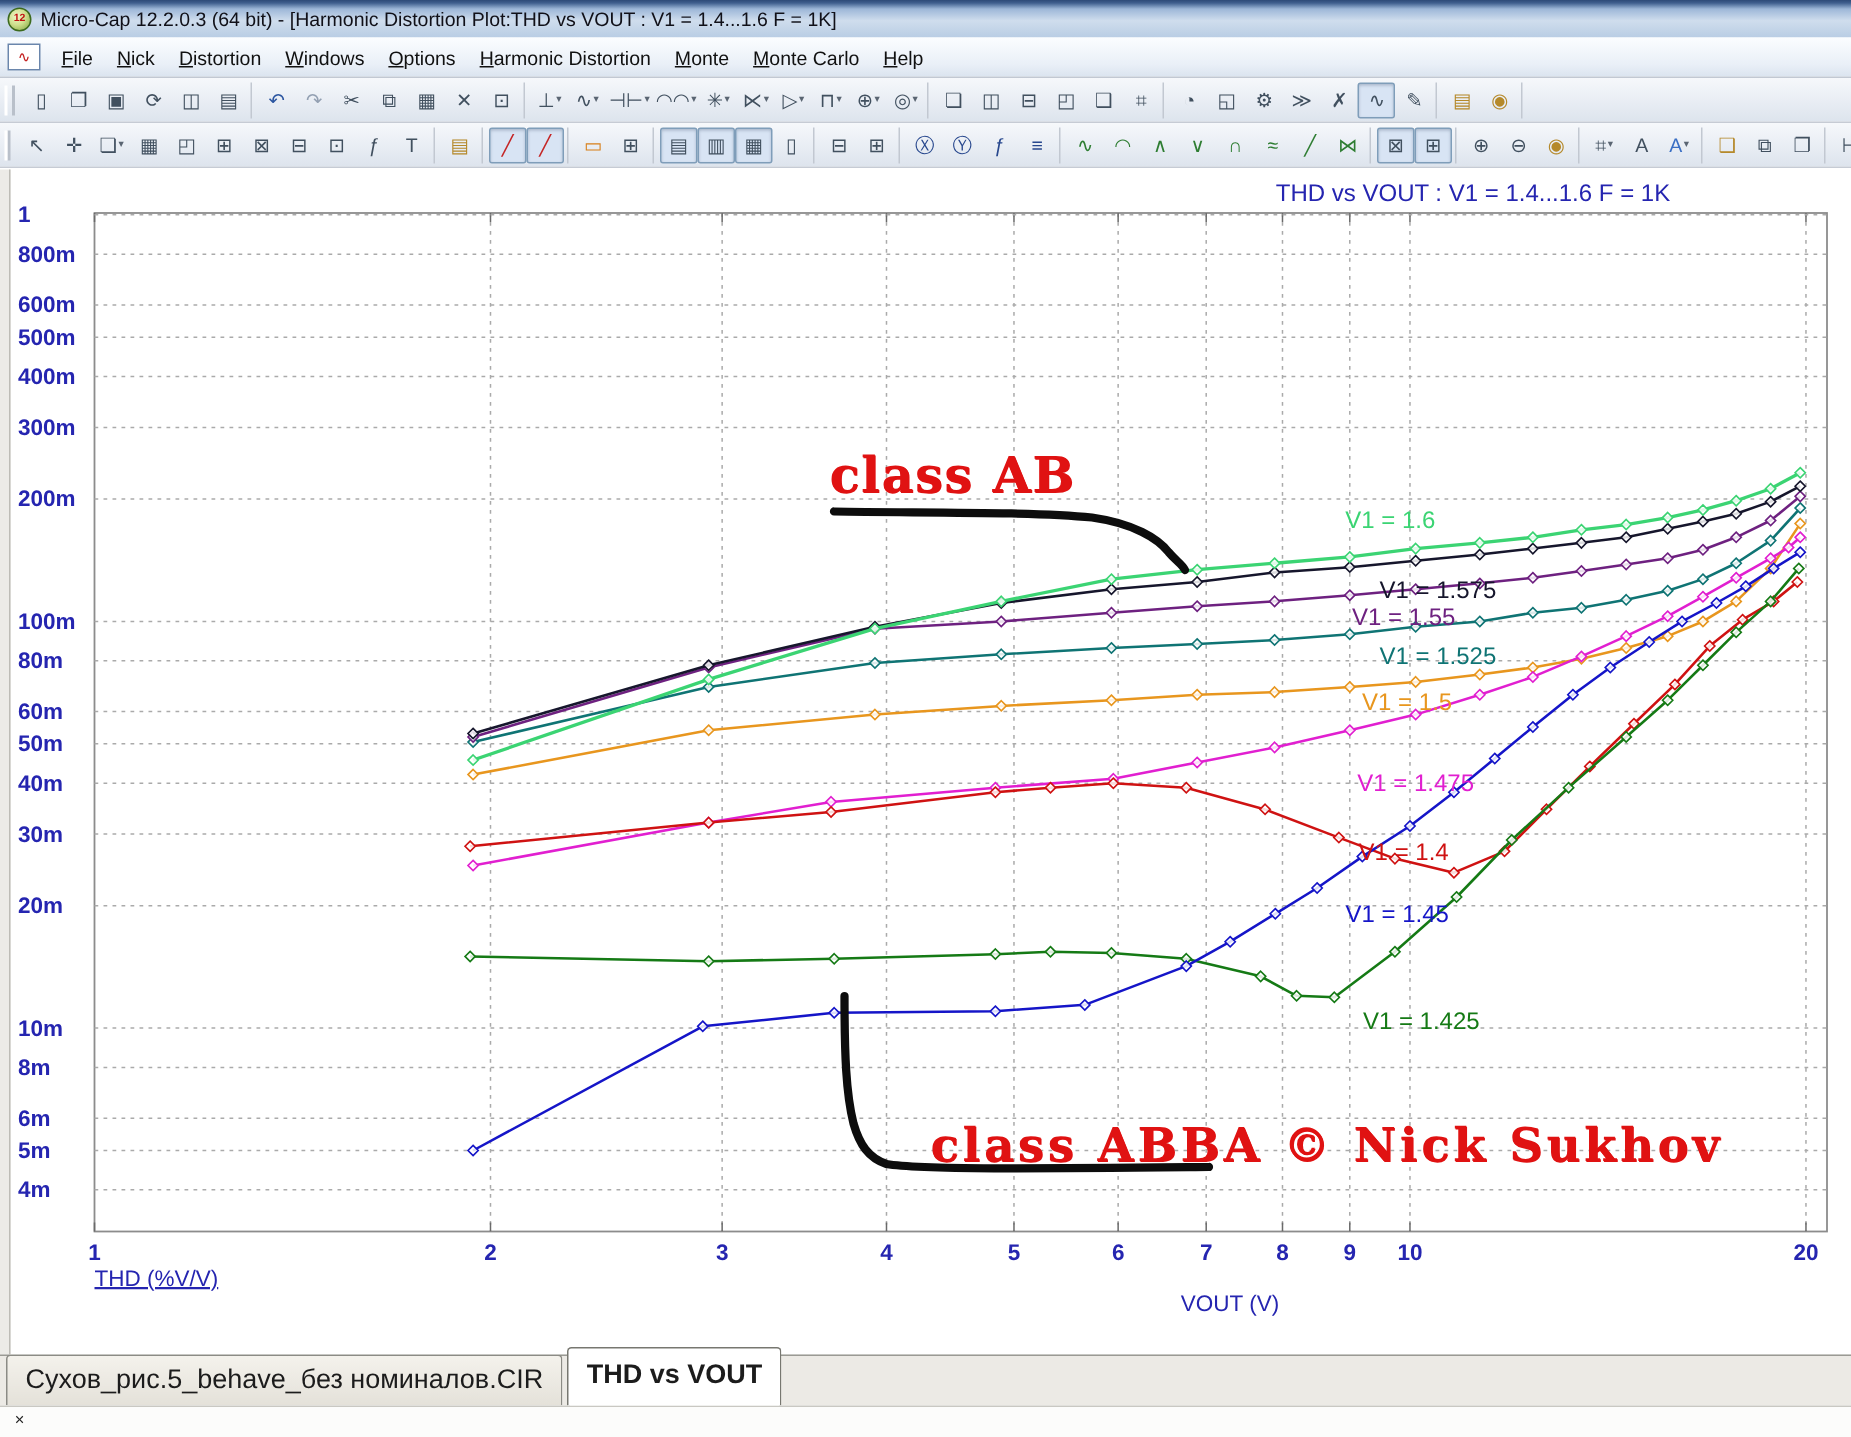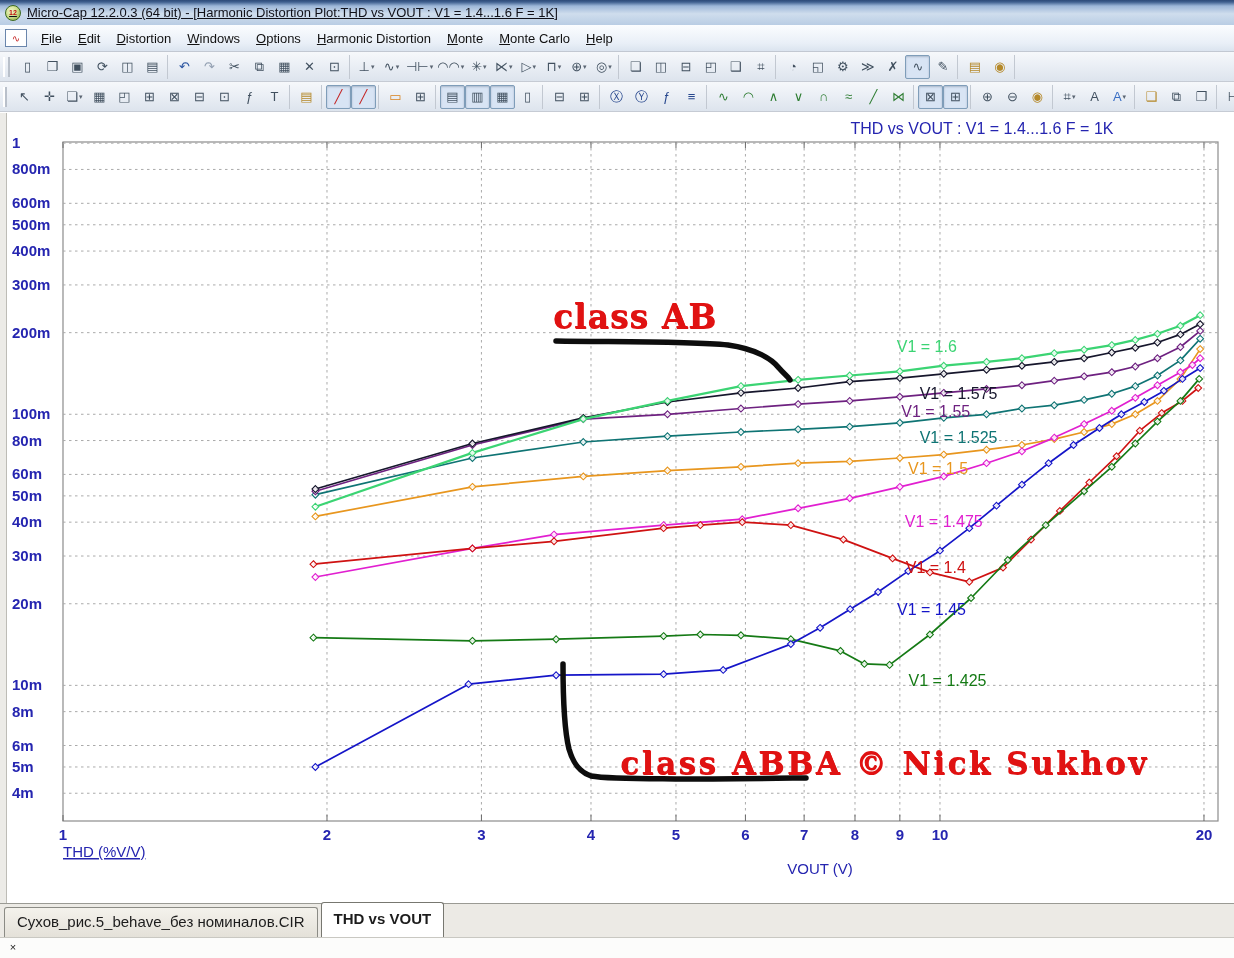--- a/index.html
+++ b/index.html
@@ -1,21 +1,21 @@
 <!DOCTYPE html>
 <html><head>
 <meta charset="utf-8">
 <style>
   html,body{margin:0;padding:0;}
   body{width:1234px;height:958px;position:relative;overflow:hidden;background:#fff;
        font-family:"Liberation Sans",sans-serif;-webkit-font-smoothing:antialiased;}
   
   .titlebar{position:absolute;top:0;left:0;width:100%;height:25px;box-sizing:border-box;
     background:linear-gradient(#2d4a78 0px,#3f5f8e 2px,#9db7d8 6px,#cfdded 55%,#b9cde4 100%);
-    display:flex;align-items:center;padding-left:5px;font-size:13px;color:#101018;text-decoration:underline;}
+    display:flex;align-items:center;padding-left:5px;font-size:13px;color:#101018;}
   .app-icon{width:16px;height:16px;border-radius:50%;margin-right:6px;flex:0 0 auto;
     background:radial-gradient(circle at 38% 35%,#f2f7c8 0%,#cfe08e 45%,#7da33c 100%);
     border:1.5px solid #3c6a1e;box-sizing:border-box;display:flex;align-items:center;justify-content:center;
     font-size:7px;font-weight:bold;color:#c01010;}
   .menubar{position:absolute;top:25px;left:0;width:100%;height:27px;box-sizing:border-box;
     background:linear-gradient(#fbfdff,#e9eff7 70%,#dbe4ef);border-bottom:1px solid #c2c8d2;
     display:flex;align-items:center;font-size:13px;color:#111;padding-left:3px;}
   .doc-icon{width:20px;height:16px;border:1px solid #6a86ac;background:#fff;margin:0 6px 0 2px;
     display:flex;align-items:center;justify-content:center;font-size:10px;color:#c42020;flex:0 0 auto;}
   .menu-item{display:inline-block;padding:4px 8px;cursor:default;}
@@ -33,21 +33,21 @@
   .tb-btn .dd{font-size:7px;color:#5a6572;margin-left:1px;}
   
   .plotwin{position:absolute;top:113px;left:0;width:1234px;height:790px;background:#fff;}
   .left-edge{position:absolute;top:113px;left:0;width:7px;height:790px;background:#ecebe7;
     border-right:1px solid #bdbcb6;box-sizing:border-box;}
   #plot-svg{position:absolute;top:0;left:0;}
   .stamp{font-family:"DejaVu Serif","Liberation Serif",serif;font-weight:bold;}
   
   .tabbar{position:absolute;top:903px;left:0;width:100%;height:34px;box-sizing:border-box;
     background:#eceae5;border-top:1px solid #9a9a94;display:flex;align-items:flex-end;padding-left:4px;}
-  .tab{font-size:15px;color:#1c1c1c;background:linear-gradient(#f4f2ec,#e4e1d9);
+  .tab{font-size:18px;color:#1c1c1c;background:linear-gradient(#f4f2ec,#e4e1d9);
     border:1px solid #8b8b85;border-bottom:none;border-radius:3px 3px 0 0;
     padding:5px 12px 7px;margin-right:3px;white-space:nowrap;cursor:default;}
   .tab.active{background:#fff;padding-top:7px;padding-bottom:10px;position:relative;z-index:2;
     border-color:#777770;font-weight:bold;}
   .statusbar{position:absolute;top:937px;left:0;width:100%;height:21px;background:#fcfcfb;
     border-top:1px solid #c9c8c2;box-sizing:border-box;font-size:12px;color:#333;}
   .status-close{position:absolute;left:6px;top:3px;width:14px;height:14px;line-height:13px;
     text-align:center;font-size:11px;color:#222;cursor:default;}
 </style>
 </head>
@@ -55,21 +55,21 @@
 
 <div class="titlebar">
   <div class="app-icon">12</div>
   <span>Micro-Cap 12.2.0.3 (64 bit) - [Harmonic Distortion Plot:THD vs VOUT : V1 = 1.4...1.6 F = 1K]</span>
 </div>
 
 <div class="menubar">
   <span class="doc-icon">∿</span>
 
 <span class="menu-item">File</span>
-    <span class="menu-item">Edit</span>
+    <span class="menu-item">Nick</span>
     <span class="menu-item">Distortion</span>
     <span class="menu-item">Windows</span>
     <span class="menu-item">Options</span>
     <span class="menu-item">Harmonic Distortion</span>
     <span class="menu-item">Monte</span>
     <span class="menu-item">Monte Carlo</span>
     <span class="menu-item">Help</span>
   </div>
 
 <div class="toolbar" id="toolbar-row1">

